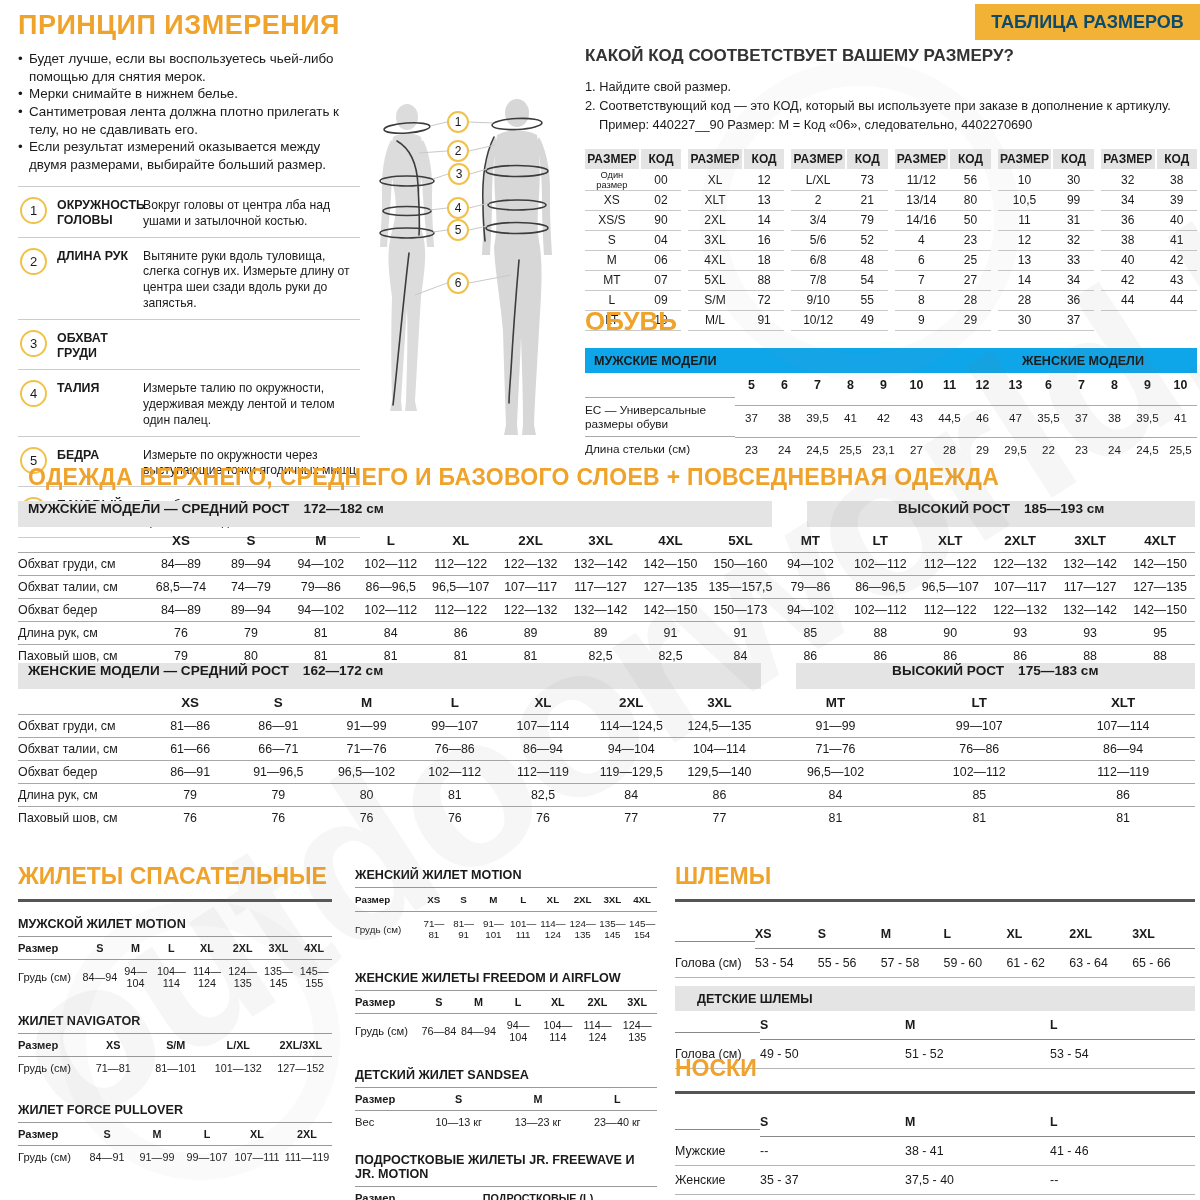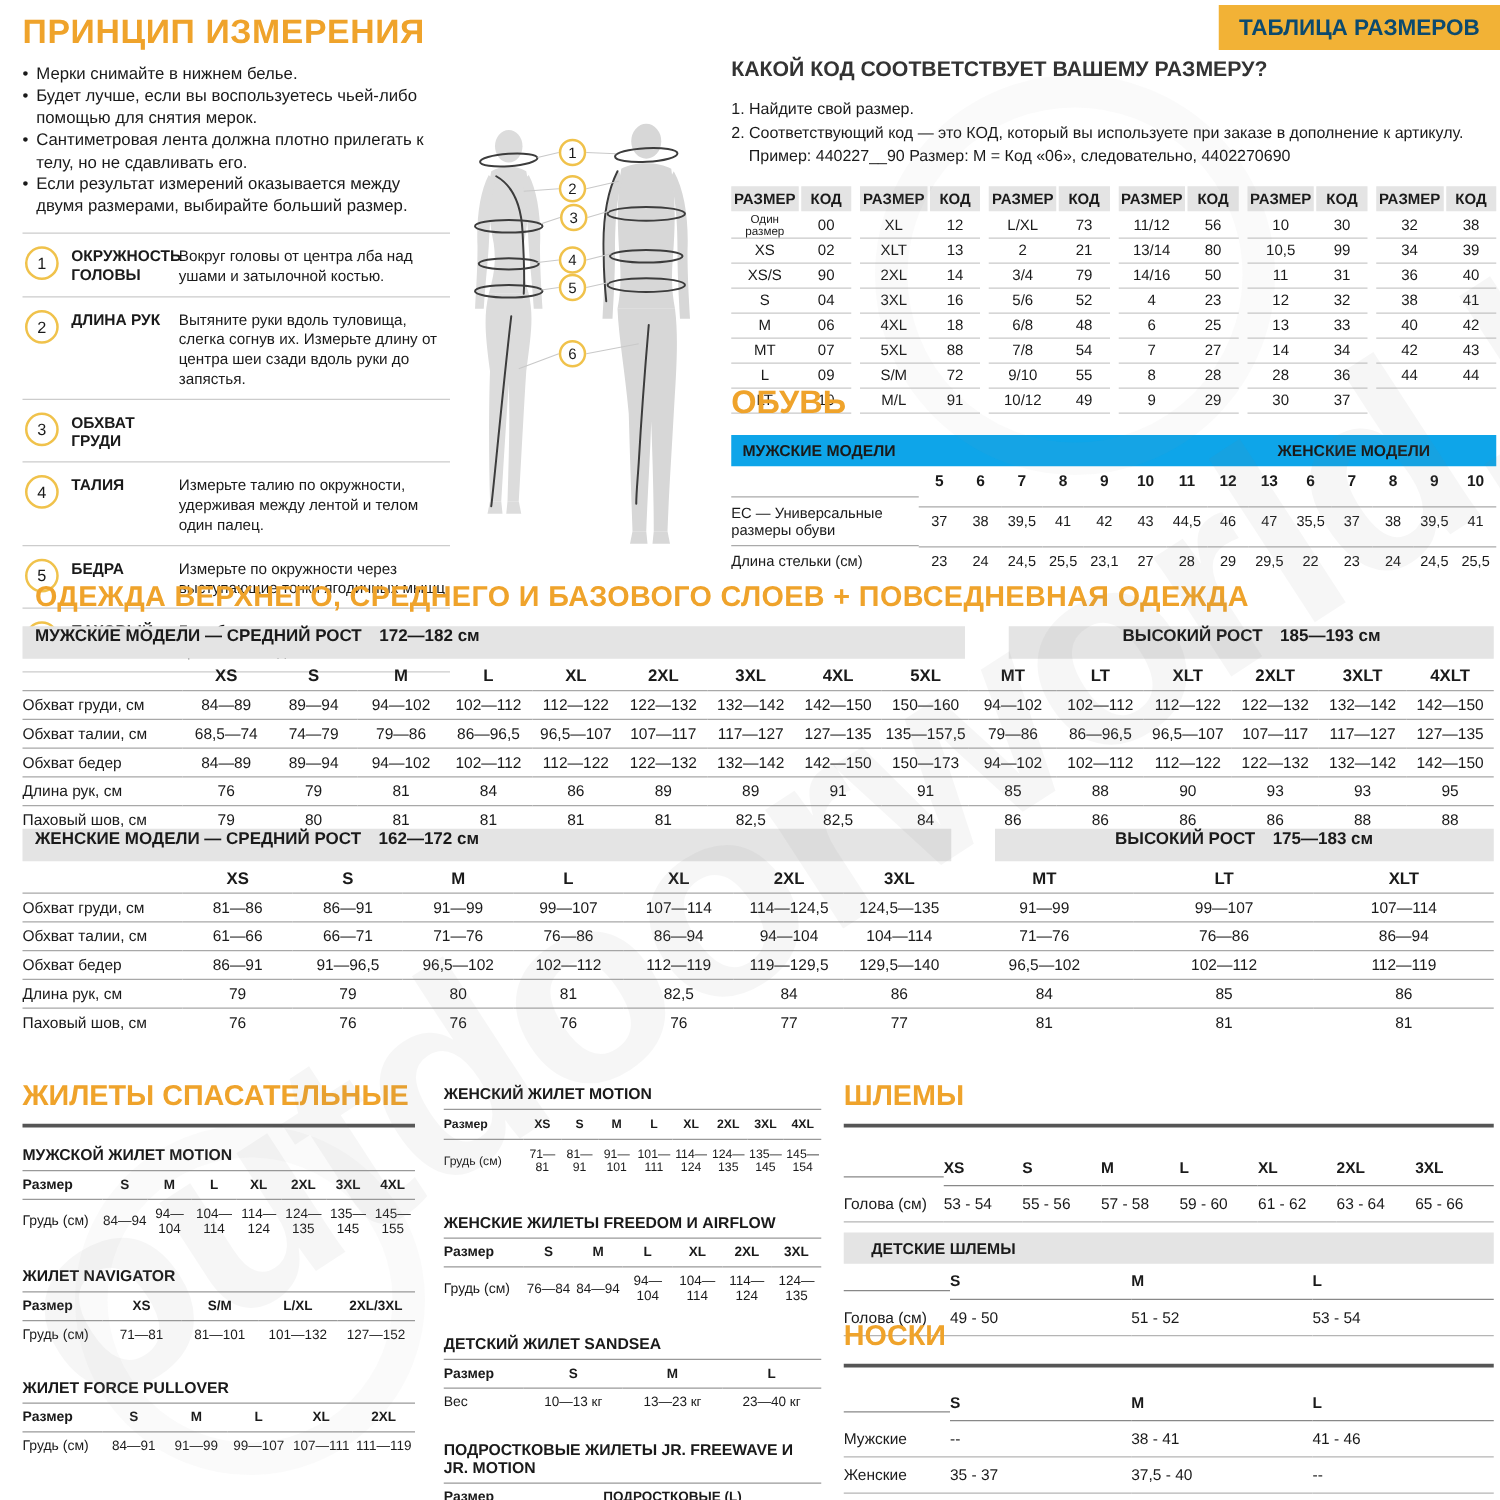--- a/index.html
+++ b/index.html
@@ -117,22 +117,22 @@
 </head>
 <body>
 
 <div id="root">
 
   <div class="badge">ТАБЛИЦА РАЗМЕРОВ</div>
 
   <section class="principle">
     <h1 class="sec-title">ПРИНЦИП ИЗМЕРЕНИЯ</h1>
     <div class="bullets">
+        <div class="b-item">Будет лучше, если вы воспользуетесь чьей-либо помощью для снятия мерок.</div>
         <div class="b-item">Мерки снимайте в нижнем белье.</div>
-        <div class="b-item">Будет лучше, если вы воспользуетесь чьей-либо помощью для снятия мерок.</div>
         <div class="b-item">Сантиметровая лента должна плотно прилегать к телу, но не сдавливать его.</div>
         <div class="b-item">Если результат измерений оказывается между двумя размерами, выбирайте больший размер.</div>
       </div>
     <div class="measure-list">
         <div class="m-item">
           <div class="m-num">1</div>
           <div class="m-label">ОКРУЖНОСТЬ ГОЛОВЫ</div>
           <div class="m-desc">Вокруг головы от центра лба над ушами и затылочной костью.</div>
         </div>
         <div class="m-item">

